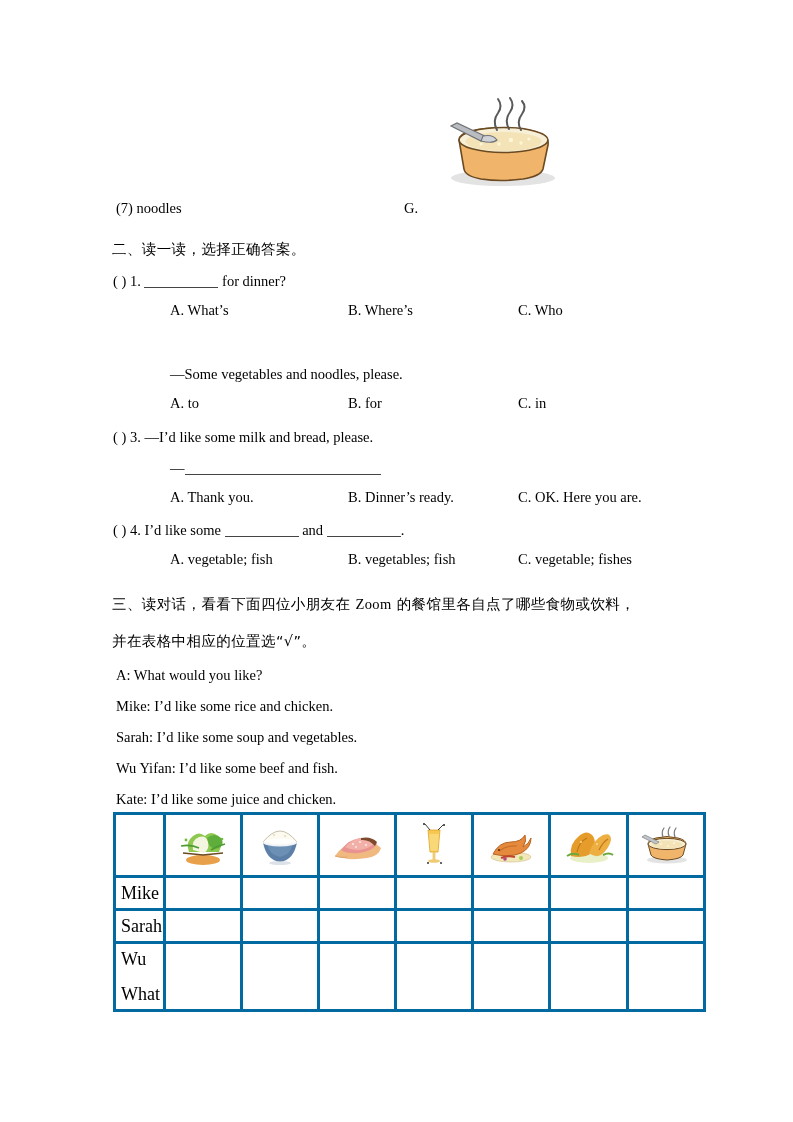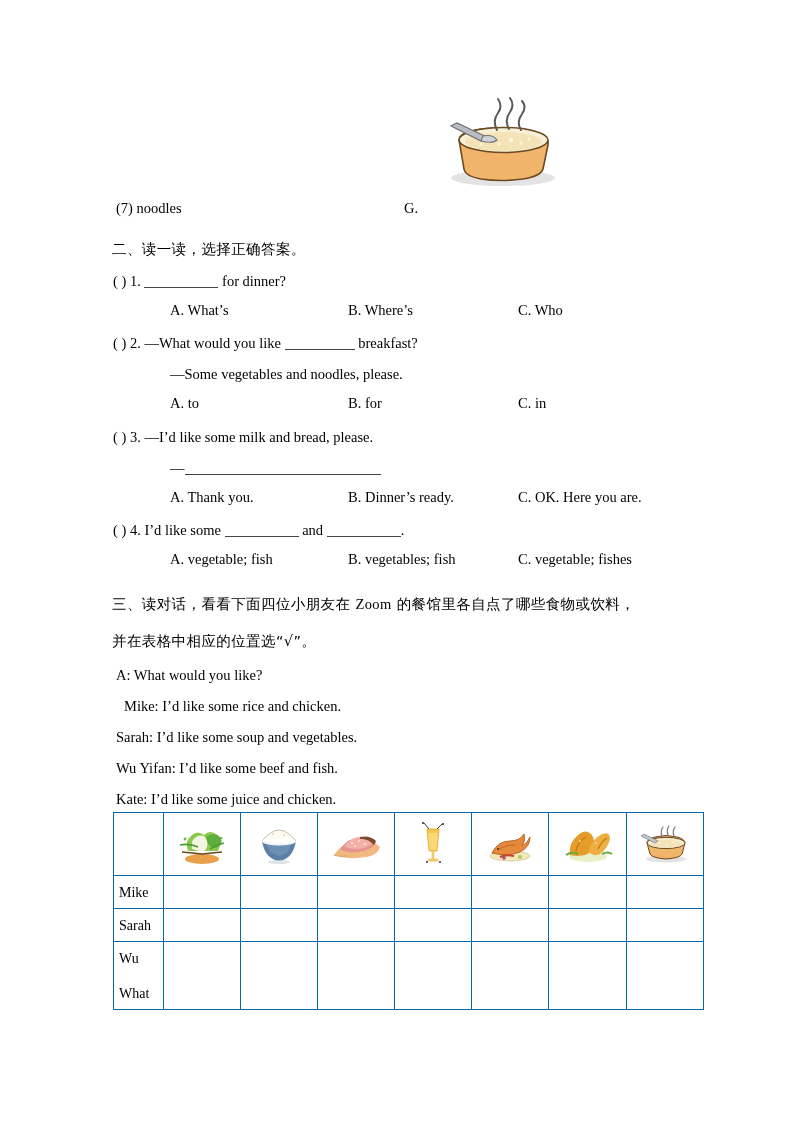--- a/index.html
+++ b/index.html
@@ -67,25 +67,25 @@
 
   
   .tbl {
     position: absolute;
     left: 113px;
     top: 812px;
     border-collapse: collapse;
     table-layout: fixed;
   }
   .tbl td {
-    border: 1px solid #0369a1;
+    border: 3px solid #0369a1;
     padding: 0;
     text-align: center;
     vertical-align: middle;
-    font-size: 14px;
+    font-size: 18px;
   }
   .tbl td.namecell {
     text-align: left;
     padding-left: 5px;
     vertical-align: middle;
     line-height: 19px;
   }
   .col-name  { width: 50px; }
   .col-food  { width: 77.1px; }
   .row-head  { height: 63px; }
@@ -132,25 +132,20 @@
 
   <div class="line" style="left:113px; top:271px;">
     <span>(   )</span>
     <span>1.</span>
     <span class="blank-ul b-short"></span><span> for dinner?</span>
   </div>
   <div class="opt" style="left:170px; top:302px;">A. What’s</div>
   <div class="opt" style="left:348px; top:302px;">B. Where’s</div>
   <div class="opt" style="left:518px; top:302px;">C. Who</div>
 
-  <div class="line" style="left:113px; top:333px;">
-    <span>(   )</span>
-    <span>2.</span>
-    <span>—What would you like </span><span class="blank-ul b-med"></span><span> breakfast?</span>
-  </div>
   <div class="line" style="left:170px; top:364px;">—Some vegetables and noodles, please.</div>
   <div class="opt" style="left:170px; top:395px;">A. to</div>
   <div class="opt" style="left:348px; top:395px;">B. for</div>
   <div class="opt" style="left:518px; top:395px;">C. in</div>
 
   <div class="line" style="left:113px; top:427px;">
     <span>(   )</span>
     <span>3.</span>
     <span>—I’d like some milk and bread, please.</span>
   </div>
@@ -169,21 +164,21 @@
   <div class="opt" style="left:170px; top:551px;">A. vegetable; fish</div>
   <div class="opt" style="left:348px; top:551px;">B. vegetables; fish</div>
   <div class="opt" style="left:518px; top:551px;">C. vegetable; fishes</div>
 
   <div class="line cn" style="left:112px; top:586px;">
     <span>三、读对话，看看下面四位小朋友在 </span><span class="cn-inline-en">Zoom</span><span> 的餐馆里各自点了哪些食物或饮料，</span>
   </div>
   <div class="line cn" style="left:112px; top:623px;">并在表格中相应的位置选“√”。</div>
 
   <div class="line" style="left:116px; top:665px;">A: What would you like?</div>
-  <div class="line" style="left:124px; top:696px;">Mike: I’d like some rice and chicken.</div>
+  <div class="line" style="left:116px; top:696px;">Mike: I’d like some rice and chicken.</div>
   <div class="line" style="left:116px; top:727px;">Sarah: I’d like some soup and vegetables.</div>
   <div class="line" style="left:116px; top:758px;">Wu Yifan: I’d like some beef and fish.</div>
   <div class="line" style="left:116px; top:789px;">Kate: I’d like some juice and chicken.</div>
 
   <table class="tbl">
     <colgroup>
       <col class="col-name">
       <col class="col-food">
         <col class="col-food">
         <col class="col-food">

